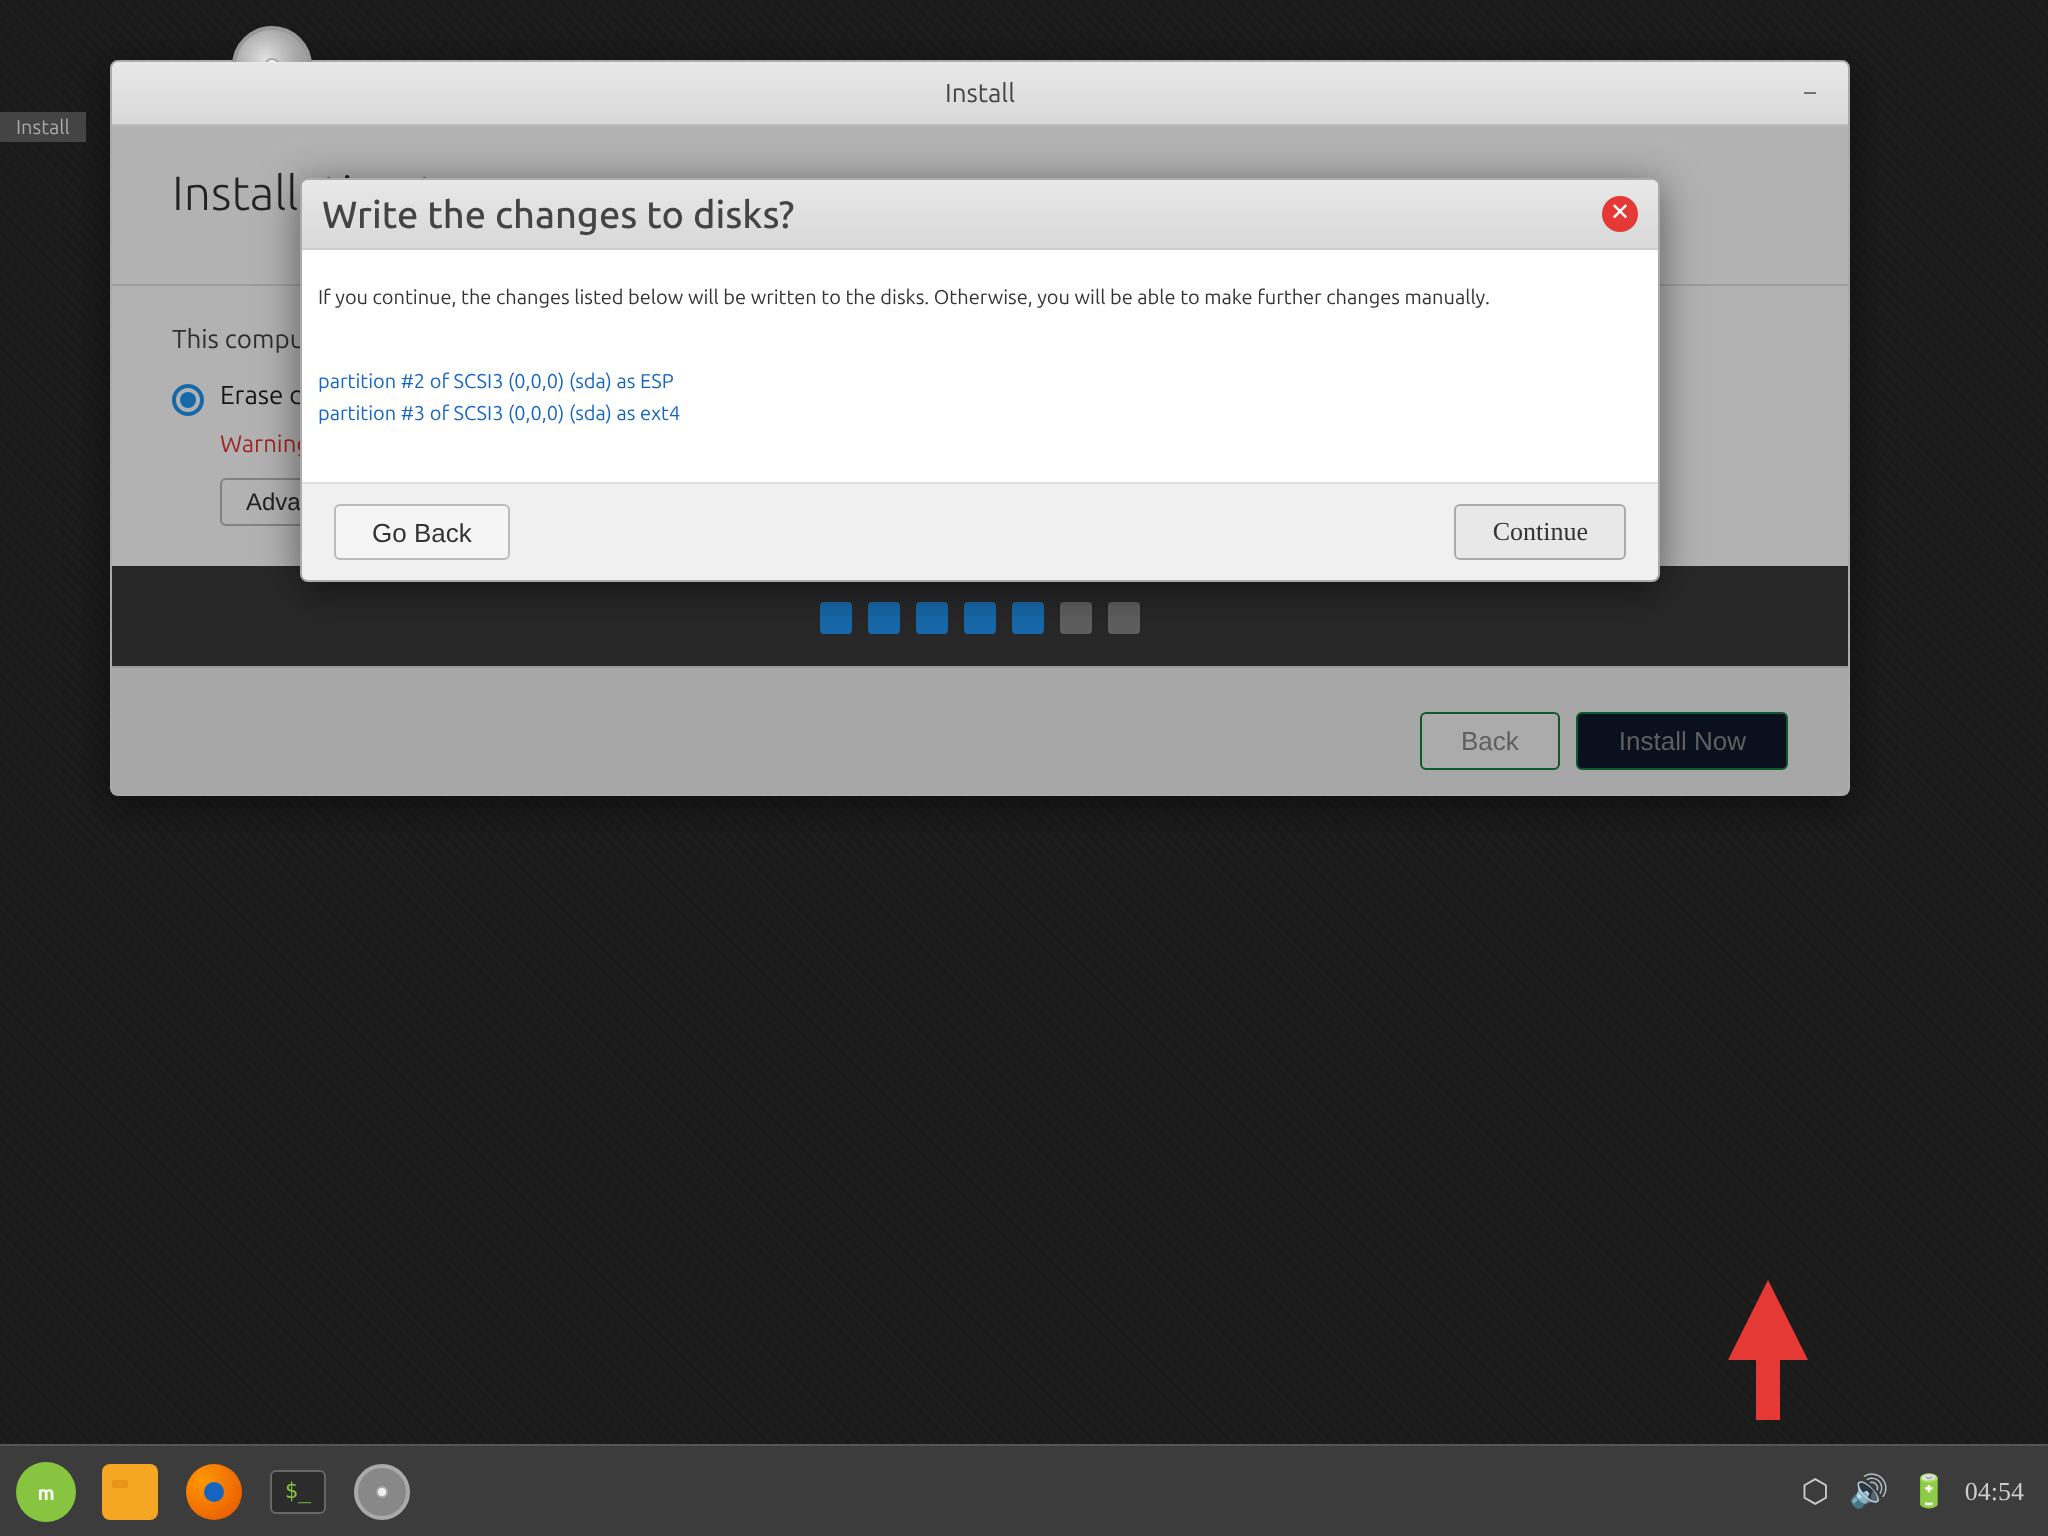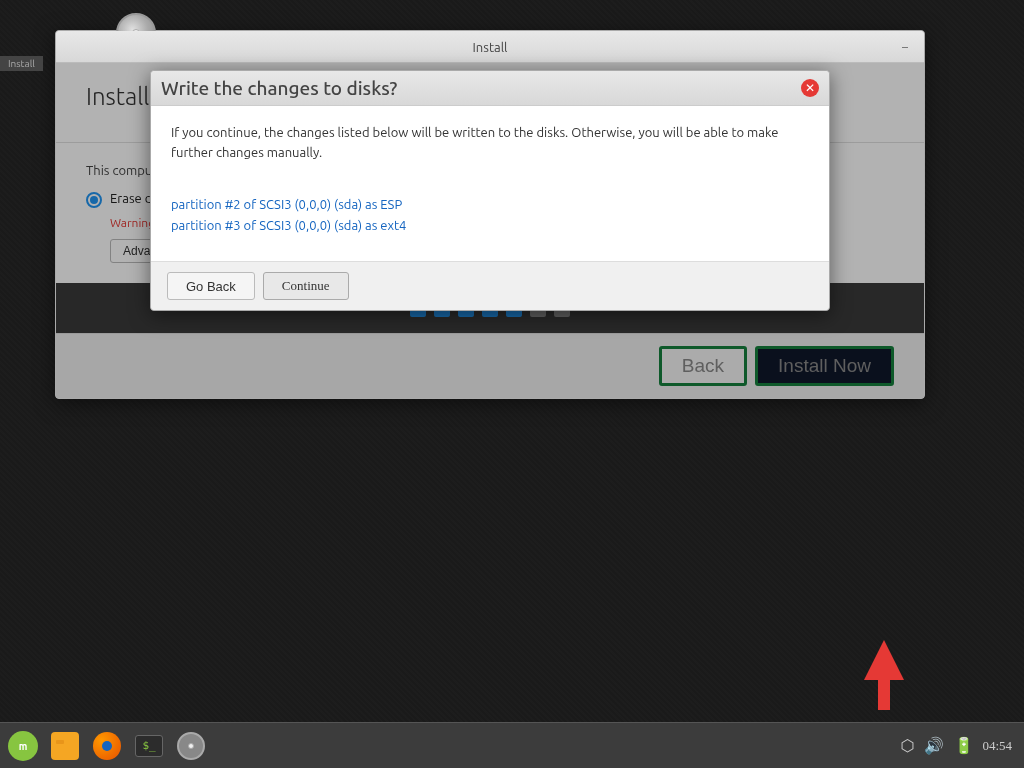--- a/index.html
+++ b/index.html
@@ -273,25 +273,26 @@
       padding: 12px 30px;
       display: flex;
       justify-content: flex-end;
       gap: 8px;
       background: #f0f0f0;
       border-top: 1px solid #ddd;
     }
     .footer-btn {
       padding: 6px 20px;
       border-radius: 3px;
-      font-size: 19px;
+      font-size: 13px;
       cursor: pointer;
-      border: 3px solid #15803d;
+      border: 1px solid #15803d;
       background: #f5f5f5;
       color: #888;
+      margin-top: 10px;
     }
     .footer-btn.primary {
       background: #0f172a;
       color: #888;
     }
 
     
     .progress-dots {
       display: flex;
       justify-content: center;
@@ -352,36 +353,36 @@
       border-radius: 50%;
       display: flex;
       align-items: center;
       justify-content: center;
       cursor: pointer;
       color: white;
       font-size: 12px;
       line-height: 1;
     }
     .modal-body {
-      padding: 16px 20px;
+      padding: 16px 8px;
       background: white;
-      font-size: 13px;
+      font-size: 10px;
       color: #333;
       line-height: 1.6;
     }
     .modal-body p {
       margin-bottom: 10px;
     }
     .modal-body .highlight {
       color: #1565c0;
     }
     .modal-footer {
       padding: 10px 16px;
       display: flex;
-      justify-content: flex-start;
+      justify-content: space-between;
       gap: 8px;
       background: #f0f0f0;
       border-top: 1px solid #ddd;
       border-radius: 0 0 4px 4px;
     }
     .modal-btn {
       padding: 5px 18px;
       border-radius: 3px;
       font-size: 13px;
       cursor: pointer;

